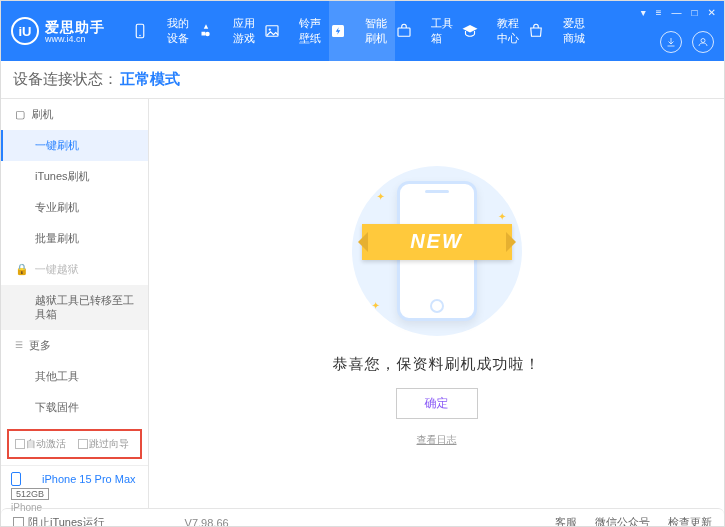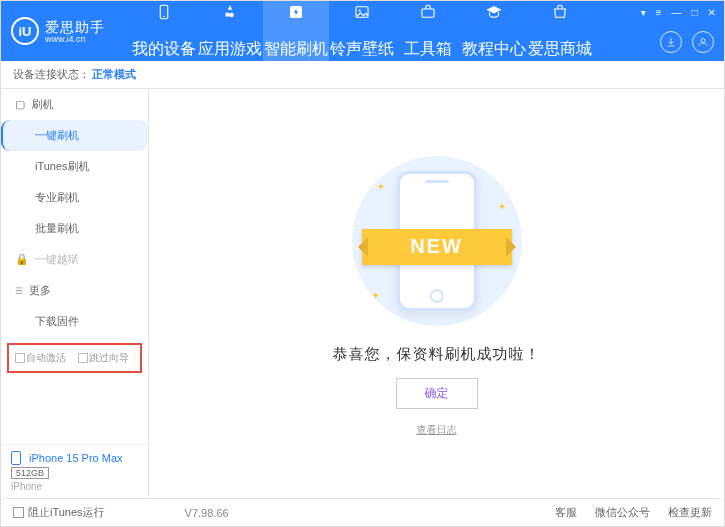--- a/index.html
+++ b/index.html
@@ -3,71 +3,71 @@
 <meta charset="utf-8">
 <style>
 * { margin: 0; padding: 0; box-sizing: border-box; font-family: "Microsoft YaHei", sans-serif; }
 body { width: 725px; height: 527px; overflow: hidden; background: #fff; border: 1px solid #ddd; }
 
 
 .header { background: #2680ff; height: 60px; display: flex; align-items: center; color: #fff; padding: 0 10px; position: relative; }
 .logo-area { display: flex; align-items: flex-end; gap: 6px; width: 120px; }
 .logo-circle { width: 28px; height: 28px; border: 2px solid #fff; border-radius: 50%; display: flex; align-items: center; justify-content: center; font-size: 13px; font-weight: bold; }
 .logo-text { display: flex; flex-direction: column; line-height: 1.1; }
-.logo-text .title { font-size: 14px; font-weight: normal; letter-spacing: 1px; }
+.logo-text .title { font-size: 14px; font-weight: bold; letter-spacing: 1px; }
 .logo-text .url { font-size: 9px; opacity: 0.9; }
 
 .nav { display: flex; flex: 1; height: 100%; }
-.nav-item { width: 66px; display: flex; flex-direction: column; align-items: center; justify-content: center; gap: 18px; cursor: pointer; font-size: 16px; }
+.nav-item { width: 66px; display: flex; flex-direction: row; align-items: center; justify-content: center; gap: 18px; cursor: pointer; font-size: 11px; }
 .nav-item.active { background: #4b96ff; }
 .nav-icon { width: 18px; height: 18px; display: flex; align-items: center; justify-content: center; }
 .nav-icon svg { width: 18px; height: 18px; fill: #fff; }
 
 .header-right { display: flex; align-items: center; gap: 8px; position: absolute; right: 8px; top: 6px; }
 .win-controls { display: flex; gap: 10px; font-size: 10px; }
 .win-btn { cursor: pointer; opacity: 0.9; }
 .header-circles { position: absolute; right: 10px; bottom: 8px; display: flex; gap: 10px; }
 .circle-btn { width: 22px; height: 22px; border: 1.5px solid rgba(255,255,255,0.8); border-radius: 50%; display: flex; align-items: center; justify-content: center; cursor: pointer; }
 .circle-btn svg { width: 12px; height: 12px; stroke: #fff; fill: none; stroke-width: 1.5; }
 
 
-.status-bar { height: 28px; border-bottom: 1px solid #e5e5e5; display: flex; align-items: center; padding: 0 12px; font-size: 11px; color: #666; }
+.status-bar { height: 38px; border-bottom: 1px solid #e5e5e5; display: flex; align-items: center; padding: 0 12px; font-size: 15px; color: #666; }
 .status-bar .mode { color: #2680ff; font-weight: bold; margin-left: 2px; }
 
 
 .body { display: flex; height: calc(100% - 60px - 28px - 28px); }
 
 
 .sidebar { width: 148px; border-right: 1px solid #e5e5e5; display: flex; flex-direction: column; font-size: 11px; color: #555; }
 .side-section { }
 .side-header { display: flex; align-items: center; gap: 6px; padding: 8px 14px; color: #666; font-size: 11px; }
 .side-header .chev { font-size: 9px; color: #999; }
 .side-item { padding: 8px 14px 8px 34px; cursor: pointer; color: #666; }
-.side-item.active { background: #eaf2ff; color: #2680ff; border-left: 2px solid #2680ff; padding-left: 32px; border-radius: 9px; }
+.side-item.active { background: #eaf2ff; color: #2680ff; border-left: 2px solid #2680ff; padding-left: 32px; }
 .side-item.multi { line-height: 1.3; background: #f3f3f3; }
 .side-header.locked { color: #bbb; }
 
 .checkbox-box { border: 2px solid #e74c3c; margin: 6px 6px; padding: 6px 6px; display: flex; gap: 12px; align-items: center; }
 .cb-item { display: flex; align-items: center; gap: 1px; font-size: 10px; color: #999; }
 .cb-sq { width: 10px; height: 10px; border: 1px solid #bbb; }
 
 .device-info { padding: 6px 10px; border-top: 1px solid #eee; margin-top: auto; }
-.device-name { color: #2680ff; font-size: 11px; display: flex; align-items: center; gap: 8px; }
+.device-name { color: #2680ff; font-size: 11px; display: flex; align-items: center; gap: 21px; }
 .storage-badge { display: inline-block; border: 1px solid #999; padding: 0 4px; font-size: 9px; color: #666; margin-top: 2px; }
 .device-type { font-size: 10px; color: #aaa; margin-top: 2px; }
 .phone-mini { width: 10px; height: 14px; border: 1px solid #2680ff; border-radius: 2px; }
 
 
 .main { flex: 1; display: flex; flex-direction: column; align-items: center; justify-content: center; gap: 14px; position: relative; }
 .illus { position: relative; width: 180px; height: 180px; }
 .illus .bg-circle { position: absolute; width: 170px; height: 170px; background: #e9f3ff; border-radius: 50%; left: 5px; top: 5px; }
 .illus .phone { position: absolute; width: 80px; height: 140px; background: #fff; border: 3px solid #d0e4ff; border-radius: 12px; left: 50px; top: 20px; box-shadow: 0 4px 10px rgba(0,0,0,0.08); }
 .illus .phone::before { content: ""; position: absolute; top: 6px; left: 50%; transform: translateX(-50%); width: 24px; height: 3px; background: #d0e4ff; border-radius: 2px; }
 .illus .phone::after { content: ""; position: absolute; bottom: 5px; left: 50%; transform: translateX(-50%); width: 10px; height: 10px; border: 2px solid #d0e4ff; border-radius: 50%; }
-.illus .ribbon { position: absolute; left: 15px; top: 78px; width: 150px; height: 36px; background: #ffc93c; display: flex; align-items: center; justify-content: center; color: #fff; font-weight: 900; font-size: 20px; letter-spacing: 2px; box-shadow: 0 2px 4px rgba(0,0,0,0.15); }
+.illus .ribbon { position: absolute; left: 15px; top: 63px; width: 150px; height: 36px; background: #ffc93c; display: flex; align-items: center; justify-content: center; color: #fff; font-weight: 900; font-size: 20px; font-style: italic; letter-spacing: 2px; box-shadow: 0 2px 4px rgba(0,0,0,0.15); }
 .illus .ribbon::before, .illus .ribbon::after { content: ""; position: absolute; width: 0; height: 0; border: 10px solid transparent; }
 .illus .ribbon::before { left: -14px; top: 8px; border-right-color: #e6b030; }
 .illus .ribbon::after { right: -14px; top: 8px; border-left-color: #e6b030; }
 .sparkle { position: absolute; color: #ffc93c; font-size: 10px; }
 
 .success-text { font-size: 15px; color: #333; letter-spacing: 1px; }
 .ok-btn { border: 1px solid #ccc; background: #fff; padding: 6px 28px; font-size: 12px; color: #8b5cf6; cursor: pointer; }
 .log-link { font-size: 10px; color: #999; text-decoration: underline; cursor: pointer; }
 
 
@@ -99,38 +99,38 @@
       <span>我的设备</span>
     </div>
     <div class="nav-item">
       <span class="nav-icon">
           <svg viewBox="0 0 24 24">
             <path d="M12 3l3 6h-6z M6 13h5v5H6z M14 13a3 3 0 1 1 0 6 3 3 0 0 1 0-6z" fill="#fff"></path>
           </svg>
         </span>
       <span>应用游戏</span>
     </div>
-    <div class="nav-item active">
-      <span class="nav-icon">
-          <svg viewBox="0 0 24 24">
-            <rect x="4" y="4" width="16" height="16" rx="2" fill="#fff"></rect>
-            <path d="M13 7l-4 6h3l-1 4 4-6h-3z" fill="#2680ff"></path>
-          </svg>
-        </span>
-      <span>智能刷机</span>
-    </div>
     <div class="nav-item">
       <span class="nav-icon">
           <svg viewBox="0 0 24 24">
             <rect x="4" y="5" width="16" height="14" rx="1" fill="none" stroke="#fff" stroke-width="1.5"></rect>
             <circle cx="9" cy="10" r="1.5" fill="#fff"></circle>
             <path d="M5 18l5-5 4 4 3-3 3 3" fill="none" stroke="#fff" stroke-width="1.5"></path>
           </svg>
         </span>
       <span>铃声壁纸</span>
+    </div>
+    <div class="nav-item active">
+      <span class="nav-icon">
+          <svg viewBox="0 0 24 24">
+            <rect x="4" y="4" width="16" height="16" rx="2" fill="#fff"></rect>
+            <path d="M13 7l-4 6h3l-1 4 4-6h-3z" fill="#2680ff"></path>
+          </svg>
+        </span>
+      <span>智能刷机</span>
     </div>
     <div class="nav-item">
       <span class="nav-icon">
           <svg viewBox="0 0 24 24">
             <rect x="4" y="8" width="16" height="11" rx="1" fill="none" stroke="#fff" stroke-width="1.5"></rect>
             <path d="M9 8V6a3 3 0 016 0v2" fill="none" stroke="#fff" stroke-width="1.5"></path>
           </svg>
         </span>
       <span>工具箱</span>
     </div>
@@ -194,27 +194,29 @@
       <div class="side-item">iTunes刷机</div>
       <div class="side-item">专业刷机</div>
       <div class="side-item">批量刷机</div>
     </div>
 
     <div class="side-section">
       <div class="side-header locked">
         <span>🔒</span>
         <span>一键越狱</span>
       </div>
+      <div class="side-item multi">越狱工具已转移至工具箱</div>
     </div>
 
     <div class="side-section">
       <div class="side-header">
         <span class="chev">☰</span>
         <span>更多</span>
       </div>
+      <div class="side-item">其他工具</div>
       <div class="side-item">下载固件</div>
     </div>
 
     <div class="checkbox-box">
       <label class="cb-item">
         <span class="cb-sq"></span>
         <span>自动激活</span>
       </label>
       <label class="cb-item">
         <span class="cb-sq"></span>

